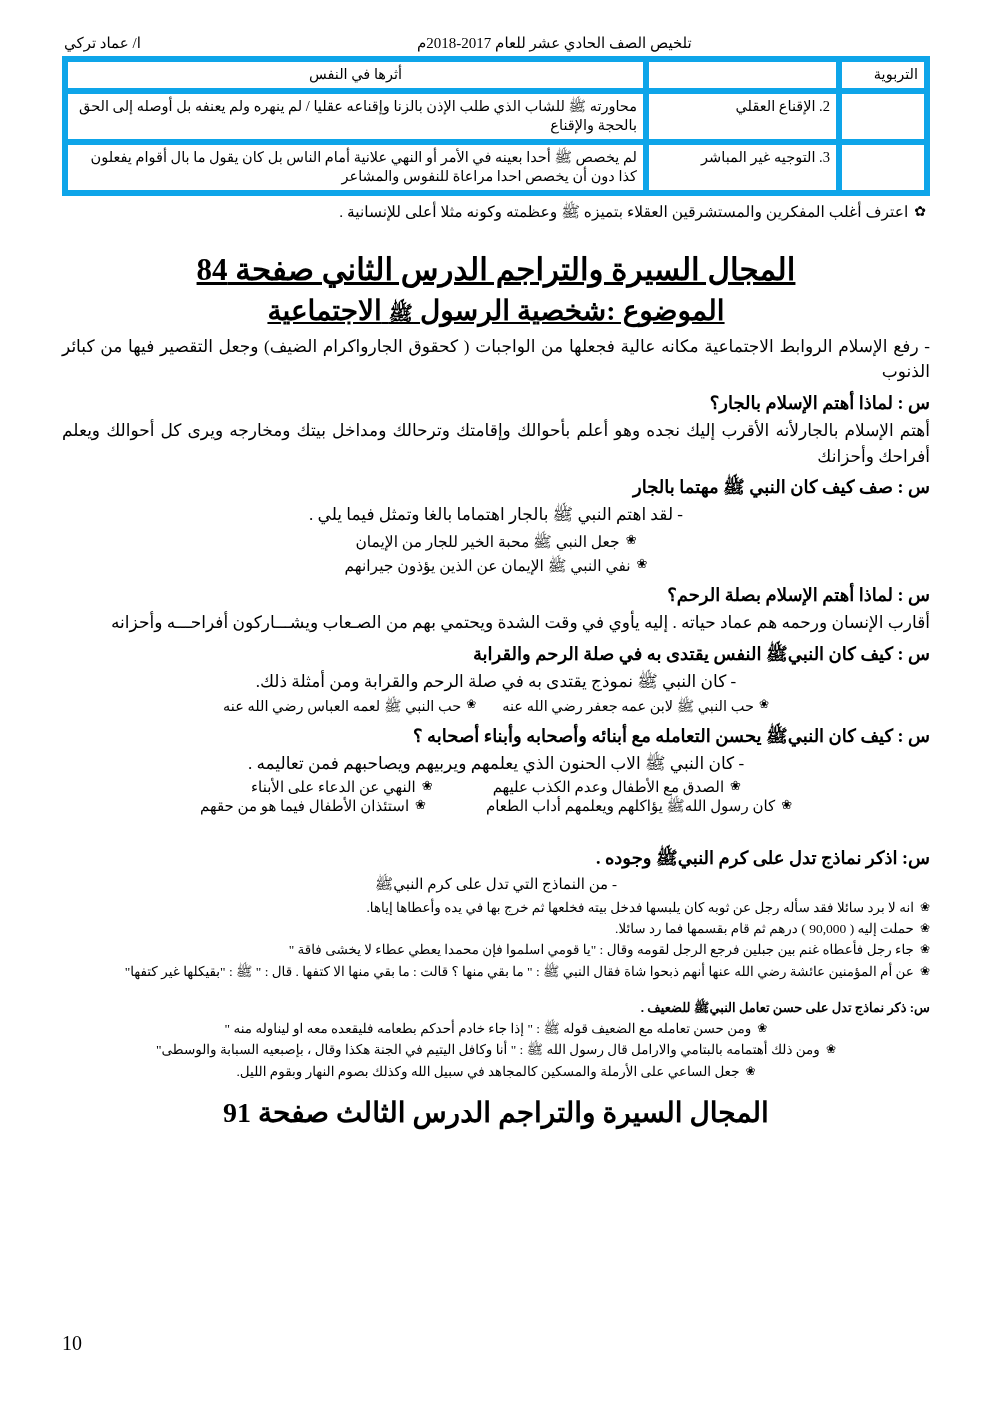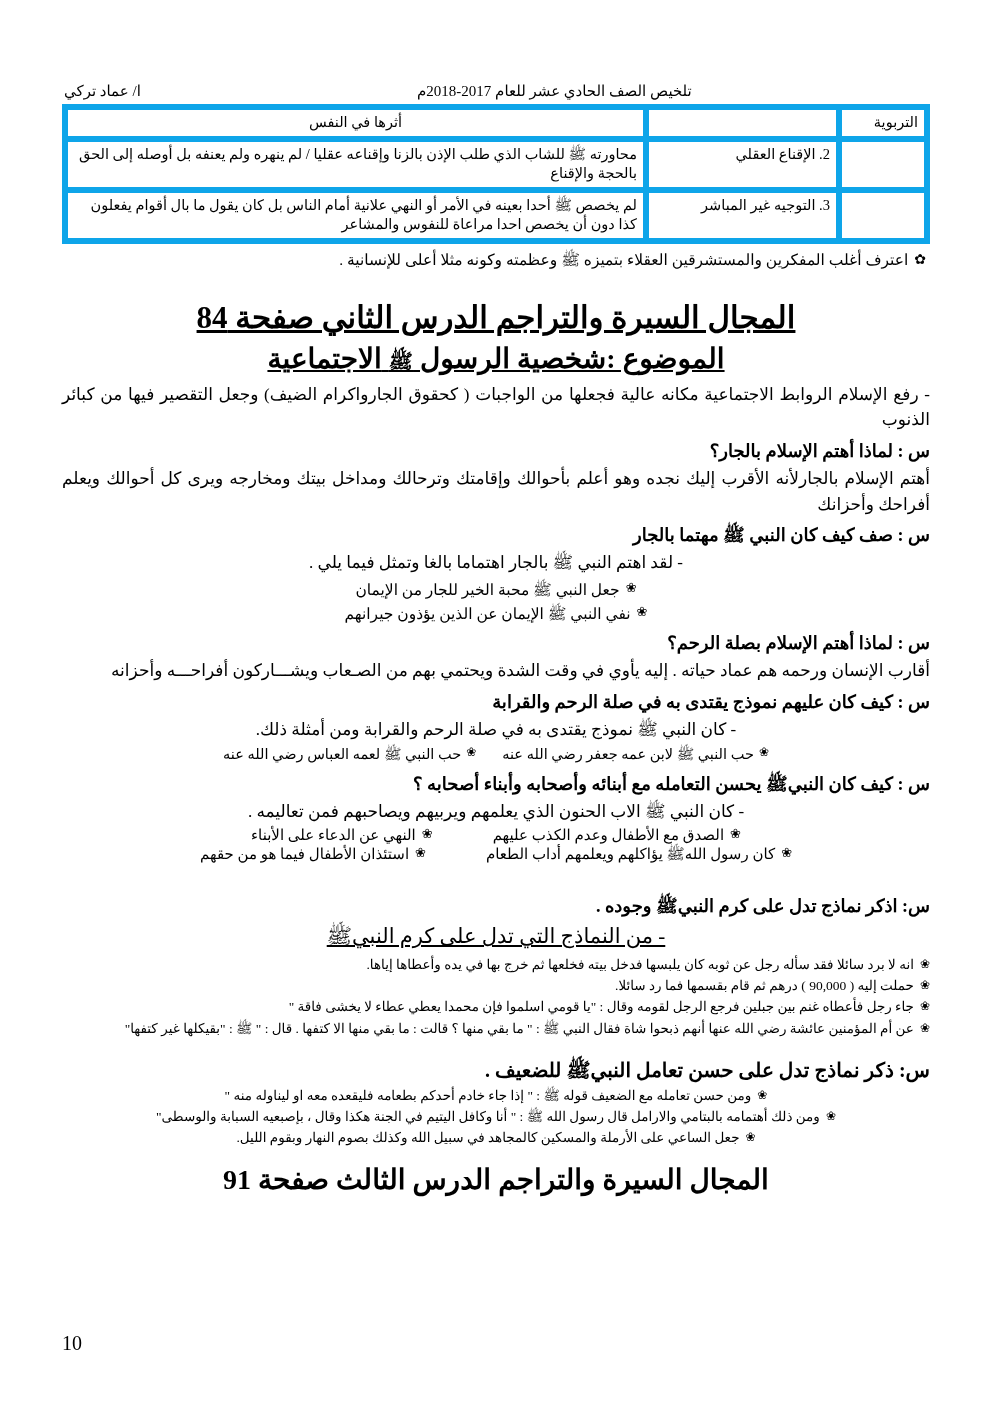--- a/index.html
+++ b/index.html
@@ -27,21 +27,20 @@
     justify-content: space-between;
     align-items: baseline;
     font-size: 15px;
     direction: rtl;
     padding: 0 2px 4px 2px;
   }
   .doc-header .center {
     flex: 1;
     text-align: center;
     margin-right: -40px;
-    margin-top: 48px;
   }
   .doc-header .left {
     white-space: nowrap;
   }
   
   table.summary {
     border-collapse: collapse;
     width: 100%;
     direction: rtl;
     font-size: 14.5px;
@@ -102,29 +101,29 @@
 
   
   .qa { direction: rtl; }
   .q {
     font-weight: bold;
     font-size: 18px;
     text-align: right;
     margin: 6px 0 2px 0;
     line-height: 1.4;
   }
-  .q.small { font-size: 20px; }
+  .q.small { font-size: 13px; }
   .a {
     font-size: 17px;
     text-align: justify;
     line-height: 1.5;
     margin: 0 0 2px 0;
   }
   .a.center { text-align: center; }
-  .a.small { font-size: 21px; text-decoration: underline; }
+  .a.small { font-size: 15px; }
 
   .blist { margin: 0; padding: 0; list-style: none; }
   .blist li {
     display: flex;
     direction: rtl;
     align-items: flex-start;
     font-size: 15.5px;
     line-height: 1.5;
     margin: 1px 0;
     justify-content: center;
@@ -230,21 +229,21 @@
       </li>
       <li>
         <span class="glyph">❀</span>
         <span class="txt">نفي النبي ﷺ الإيمان عن الذين يؤذون جيرانهم</span>
       </li>
     </ul>
 
     <div class="q">س : لماذا أهتم الإسلام بصلة الرحم؟</div>
     <div class="a">أقارب الإنسان ورحمه هم عماد حياته . إليه يأوي في وقت الشدة ويحتمي بهم من الصـعاب ويشـــاركون أفراحـــه وأحزانه</div>
 
-    <div class="q">س : كيف كان عليهم نموذج يقتدى به في صلة الرحم والقرابة</div>
+    <div class="q">س : كيف كان النبيﷺ النفس يقتدى به في صلة الرحم والقرابة</div>
     <div class="a center">- كان النبي ﷺ نموذج يقتدى به في صلة الرحم والقرابة ومن أمثلة ذلك.</div>
     <div class="inline-row">
       <div class="item">
         <span class="glyph">❀</span>
         <span>حب النبي ﷺ لابن عمه جعفر رضي الله عنه</span>
       </div>
       <div class="item">
         <span class="glyph">❀</span>
         <span>حب النبي ﷺ لعمه العباس رضي الله عنه</span>
       </div>

